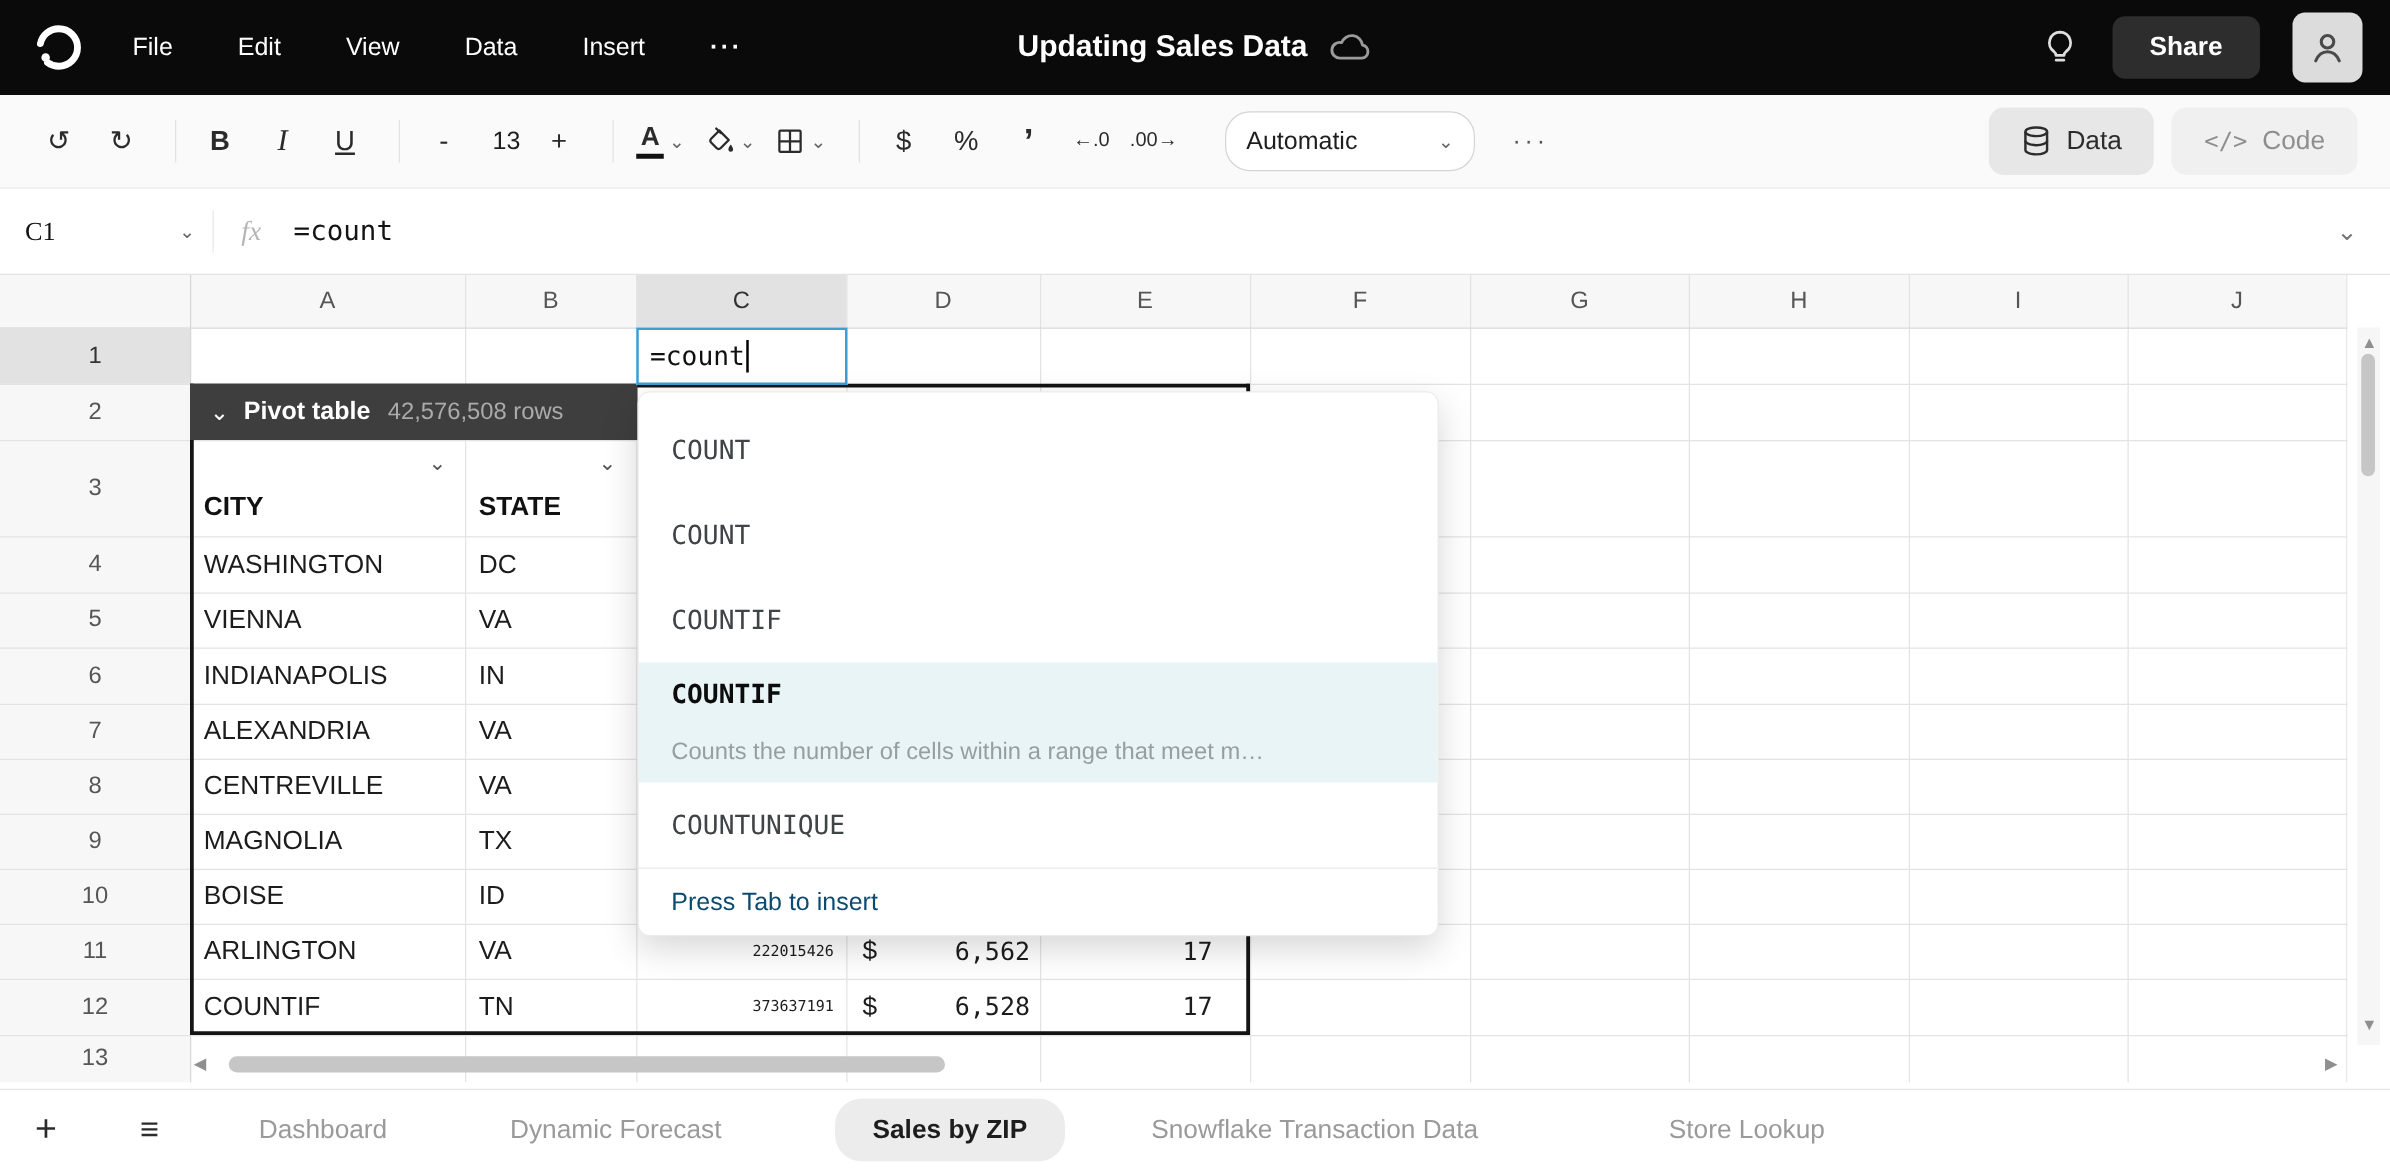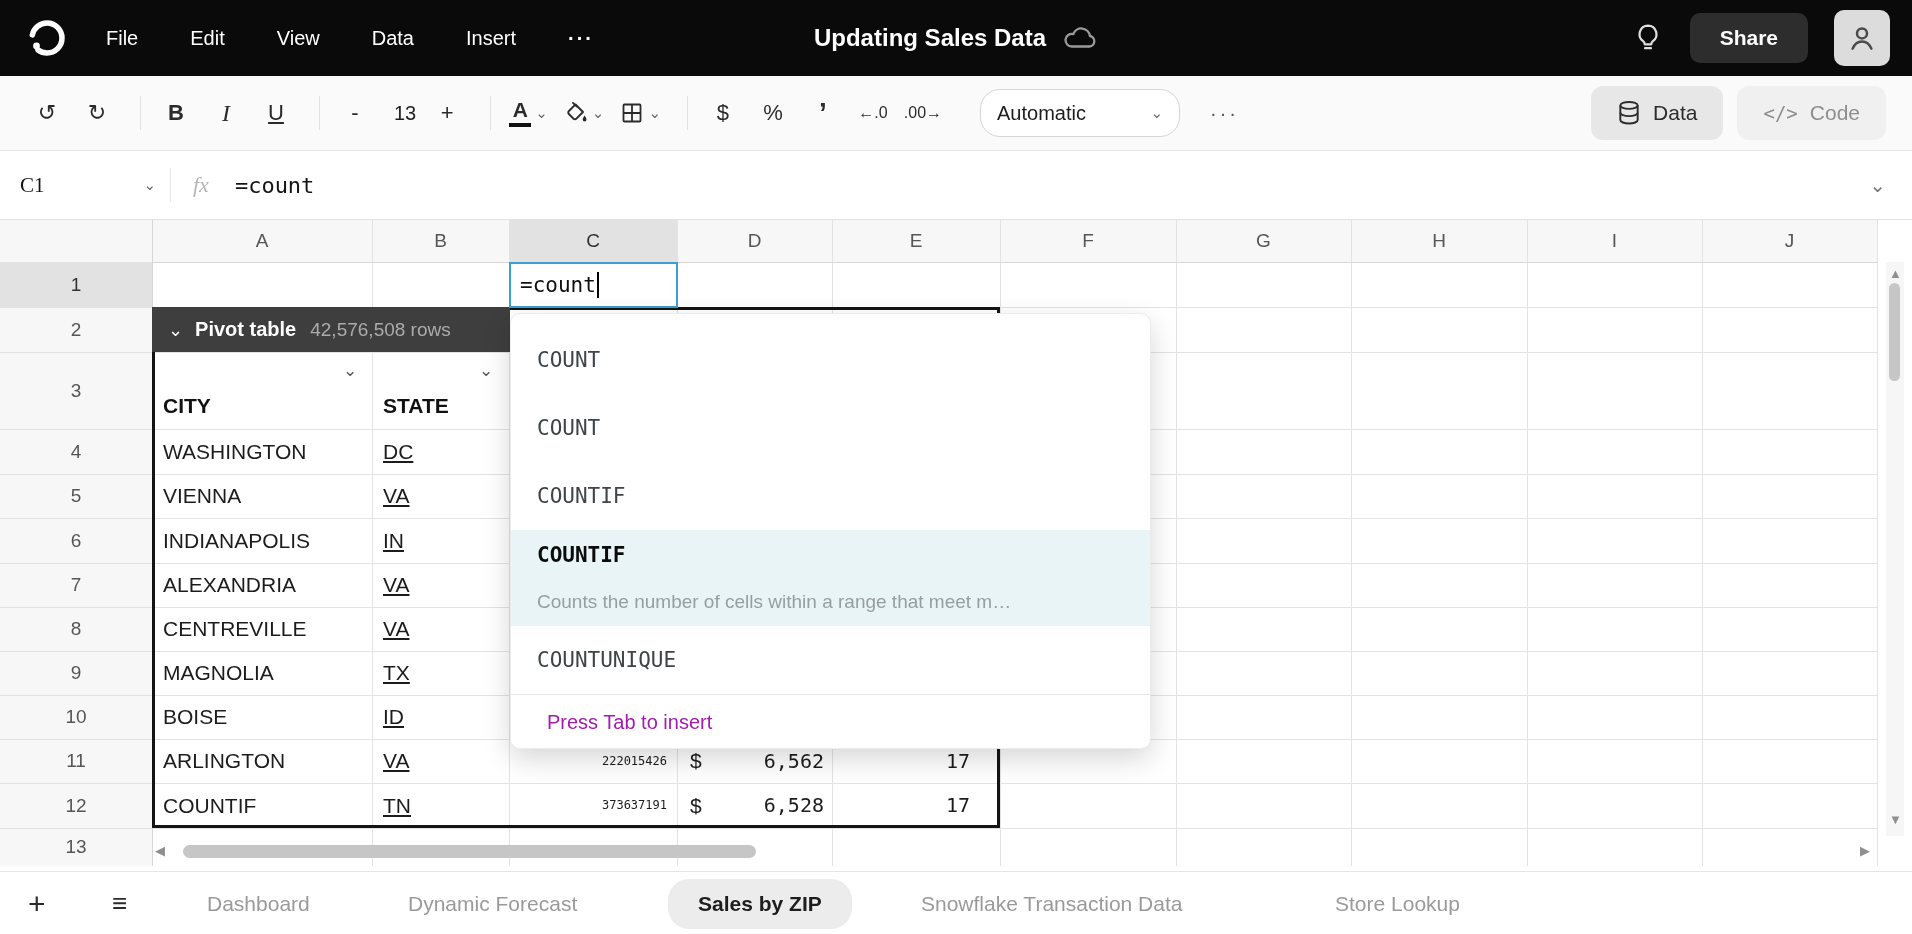--- a/index.html
+++ b/index.html
@@ -72,43 +72,43 @@
   .pbadge { position:absolute; left:152px; top:87px; width:358px; height:45px; background:var(--badge_bg,#3e3e3e);
             display:flex; align-items:center; padding-left:16px; z-index:6; }
   .pbadge .bchev { color:#fff; font-size:18px; margin-right:12px; cursor:pointer; }
   .pbadge .blabel { color:#fff; font-size:20px; font-weight:700; }
   .pbadge .bcount { color:#ababab; font-size:19px; margin-left:14px; }
   .phead { position:absolute; z-index:4; font-weight:700; font-size:21px; color:#111; height:32px; line-height:32px; }
   .pchev { position:absolute; z-index:4; font-size:17px; color:#555; width:24px; text-align:center; cursor:pointer; }
   .prow { position:absolute; left:0; width:1000px; z-index:4; font-size:21px; color:#1c1c1c; }
   .prow span { position:absolute; cursor:cell; }
   .p-city { left:163px; }
-  .p-state { left:383px;text-decoration:underline; }
+  .p-state { left:383px; }
   .p-zip { left:509px; width:158px; text-align:right; font-family:"DejaVu Sans Mono",monospace; font-size:12px; }
   .p-dol { left:690px; }
   .p-amt { left:700px; width:124px; text-align:right; font-family:"DejaVu Sans Mono",monospace; font-size:20px; }
   .p-cnt { left:832px; width:138px; text-align:right; font-family:"DejaVu Sans Mono",monospace; font-size:20px; }
 
   
   .acell { position:absolute; left:509px; top:42px; width:169px; height:46px; background:#fff;
            border:2.5px solid var(--accent,#3e9ecf); z-index:10; display:flex; align-items:center; padding-left:9px;
            font-family:"DejaVu Sans Mono",monospace; font-size:21px; color:#101010; cursor:text; }
   .caret { display:inline-block; width:2px; height:26px; background:#000; margin-left:1px; animation:blink 1.1s infinite; }
   @keyframes blink { 0%,55% {opacity:1} 56%,100% {opacity:0} }
 
   
   .ac { position:absolute; left:510px; top:313px; width:641px; height:436px; background:#fff; border:1px solid #ececec;
         border-radius:10px; box-shadow:0 10px 28px rgba(0,0,0,.16); z-index:50; padding-top:12px; overflow:hidden; }
   .ac-item { height:68px; display:flex; align-items:center; padding:0 26px;
              font-family:"DejaVu Sans Mono",monospace; font-size:21px; color:#3f4447; cursor:pointer; }
   .ac-sel { height:96px; background:var(--selection_bg,#e9f4f7); padding:13px 26px 0; cursor:pointer; }
   .ac-sel .ac-name { font-family:"DejaVu Sans Mono",monospace; font-weight:700; font-size:21px; color:#0c0c0c; }
   .ac-sel .ac-desc { margin-top:24px; font-size:19px; color:#969ea1; }
-  .ac-foot { height:56px; border-top:1px solid #e9e9e9; display:flex; align-items:center; padding:0 36px;
-             font-size:20px; color:#a21caf; margin-top:0; }
+  .ac-foot { height:56px; border-top:1px solid #e9e9e9; display:flex; align-items:center; padding:0 26px;
+             font-size:20px; color:#0c4a6e; margin-top:0; }
 
   
   .vtrack { position:absolute; left:1886px; top:262px; width:18px; height:574px; background:#f6f6f6; z-index:45; }
   .vthumb { position:absolute; left:1889px; top:283px; width:11px; height:98px; background:#c6c6c6; border-radius:6px; z-index:46; cursor:grab; }
   .sarrow { position:absolute; z-index:47; font-size:13px; color:#8f8f8f; cursor:pointer; }
   .hthumb { position:absolute; left:183px; top:845px; width:573px; height:13px; background:#c6c6c6; border-radius:7px; z-index:46; cursor:grab; }
 
   
   .tabs { position:absolute; left:0; top:871px; width:1912px; height:63px; background:#fff; border-top:1px solid #e5e5e5; z-index:70; }
   .tabs .titem { position:absolute; top:0; height:63px; line-height:63px; color:#9a9a9a; font-size:21px; cursor:pointer; }

